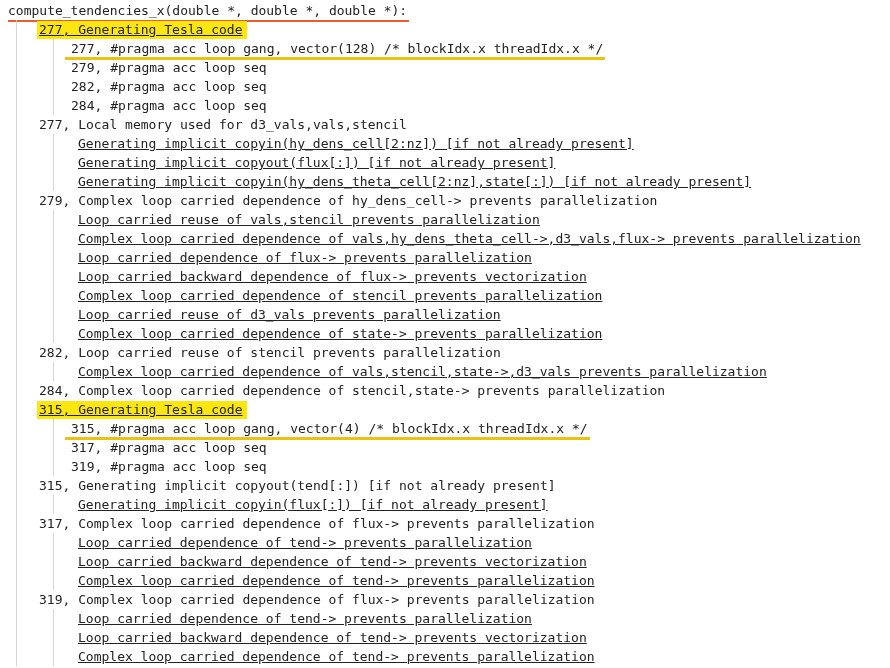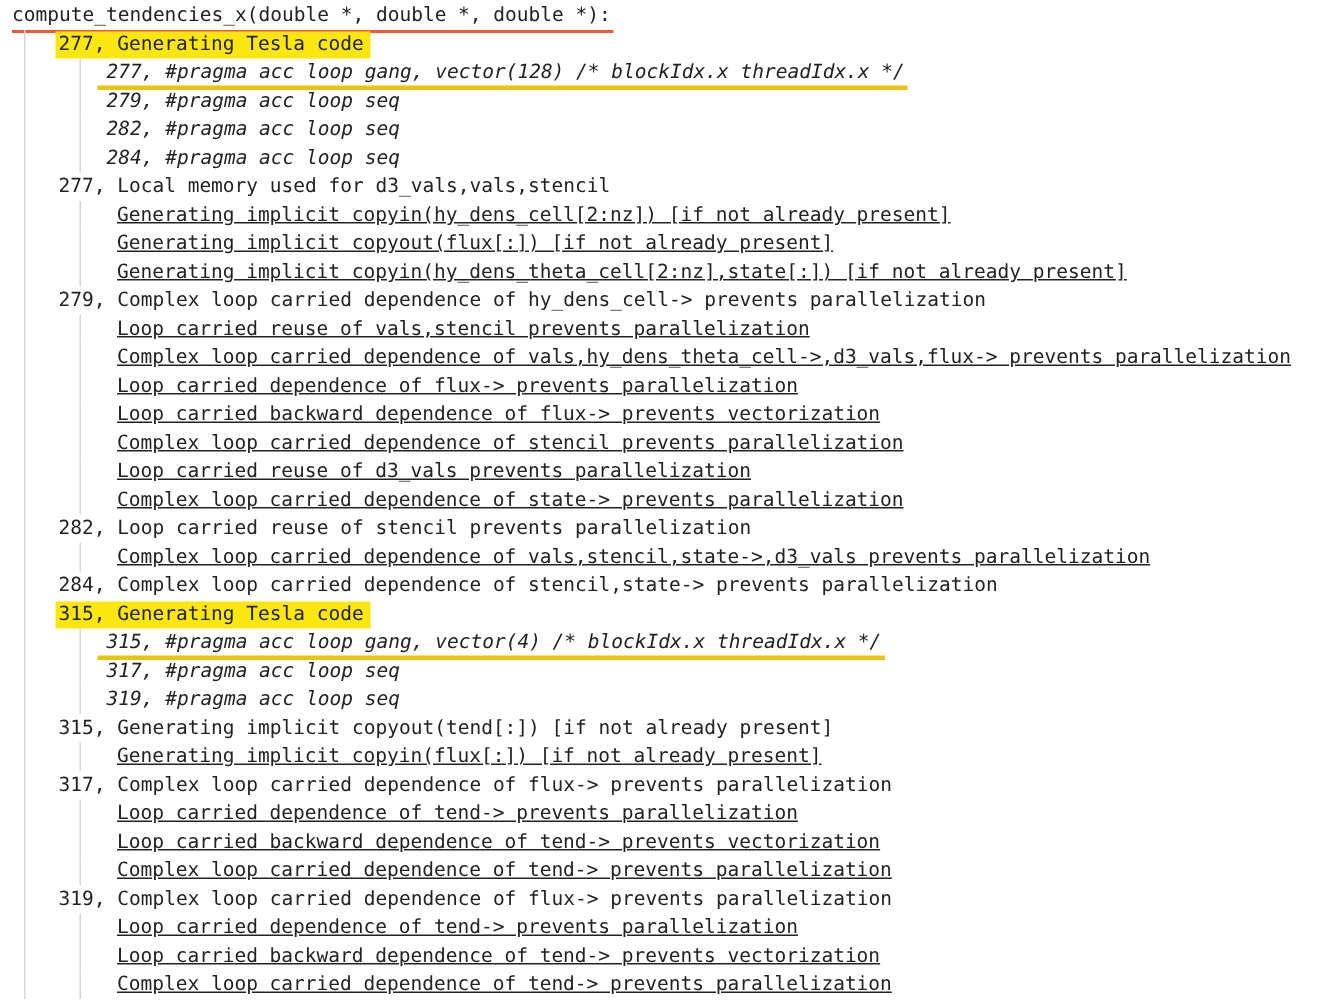--- a/index.html
+++ b/index.html
@@ -18,39 +18,39 @@
     font-size:13px;line-height:19px;color:var(--text);
   }
   .panel{
     position:relative;width:890px;height:532px;padding-top:1px;box-sizing:border-box;
     white-space:pre;
     border-radius:10px;
   }
   .line{position:relative;height:19px;white-space:pre;}
   .indent-0{padding-left:8px;}
   .indent-1{padding-left:39px;}
-  .indent-2{padding-left:71px;font-style:italic;}
+  .indent-2{padding-left:71px;}
   .indent-3{padding-left:78px;text-decoration:underline;}
   
   .g1::before{
     content:"";position:absolute;left:16px;top:0;bottom:0;
     border-left:1px solid var(--guide);
   }
   .g2::after{
     content:"";position:absolute;left:53px;top:0;bottom:0;
     border-left:1px solid var(--guide);
   }
   .title-underline{
     display:inline-block;line-height:16px;
     border-bottom:2px solid var(--title-underline);
     padding-bottom:1px;padding-right:2px;
   }
   .highlight{
     background:var(--highlight);
-    padding:1px 4px 2px 2px;margin-left:-2px;
+    padding:1px 4px 2px 2px;margin-left:-2px;text-decoration:underline;
   }
   .pragma-underline{
     display:inline-block;line-height:15px;
     border-bottom:3px solid var(--pragma-underline);
     margin-left:-6px;padding-left:6px;padding-right:2px;padding-bottom:1px;
   }
 </style>
 </head>
 <body>
 

